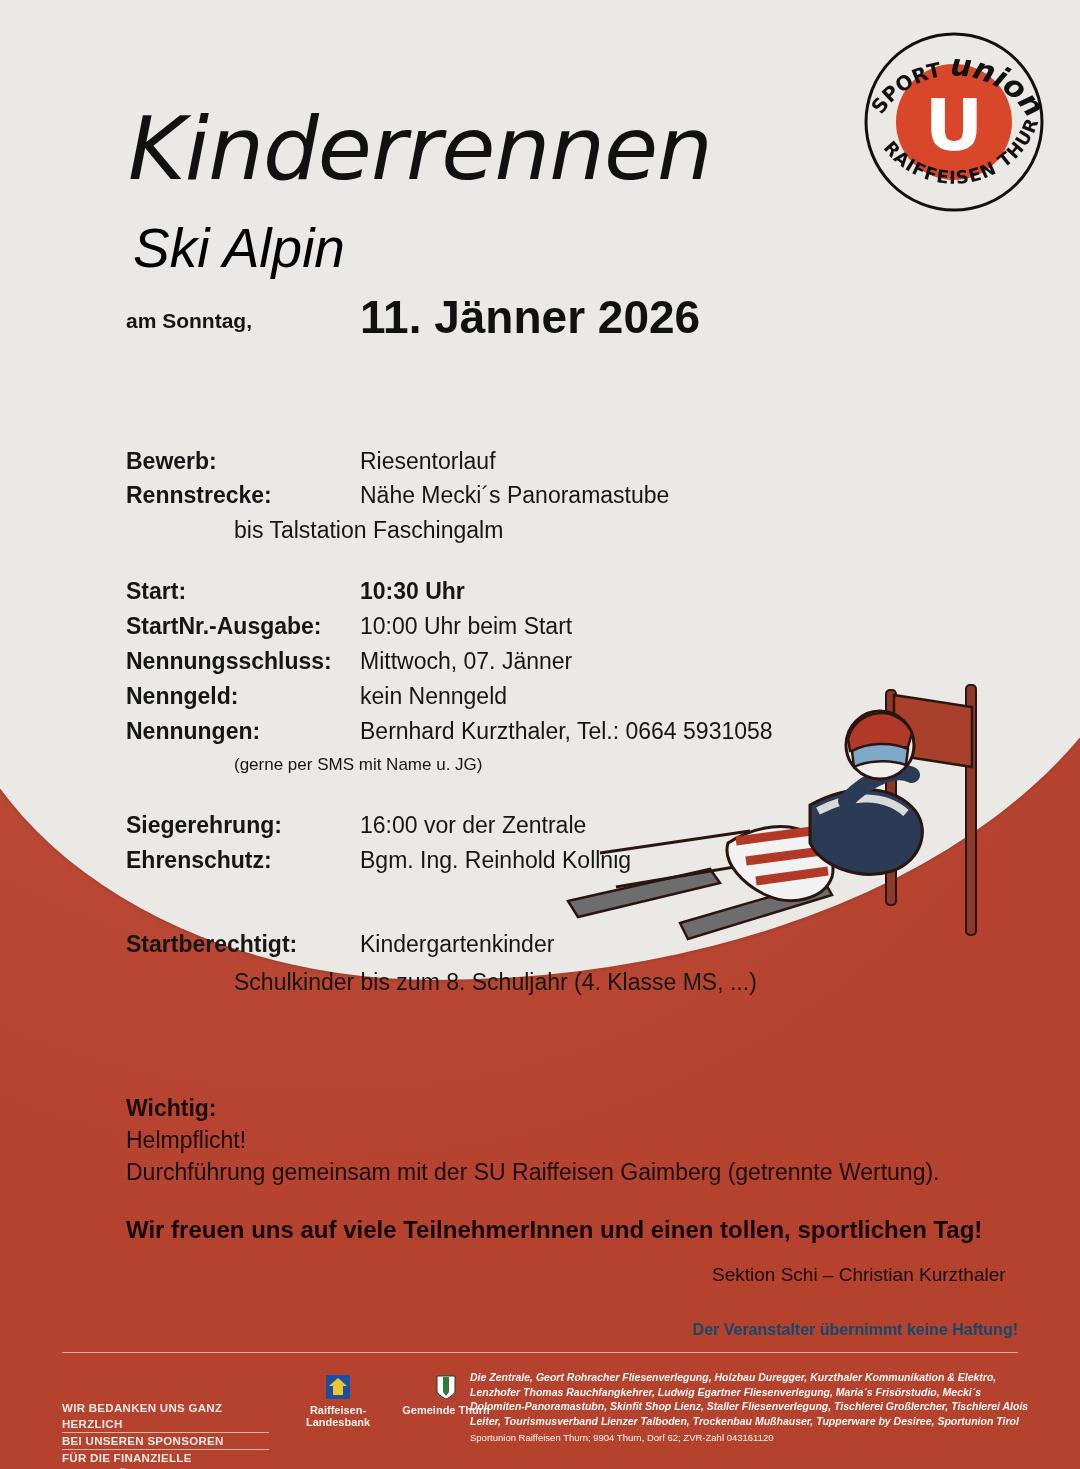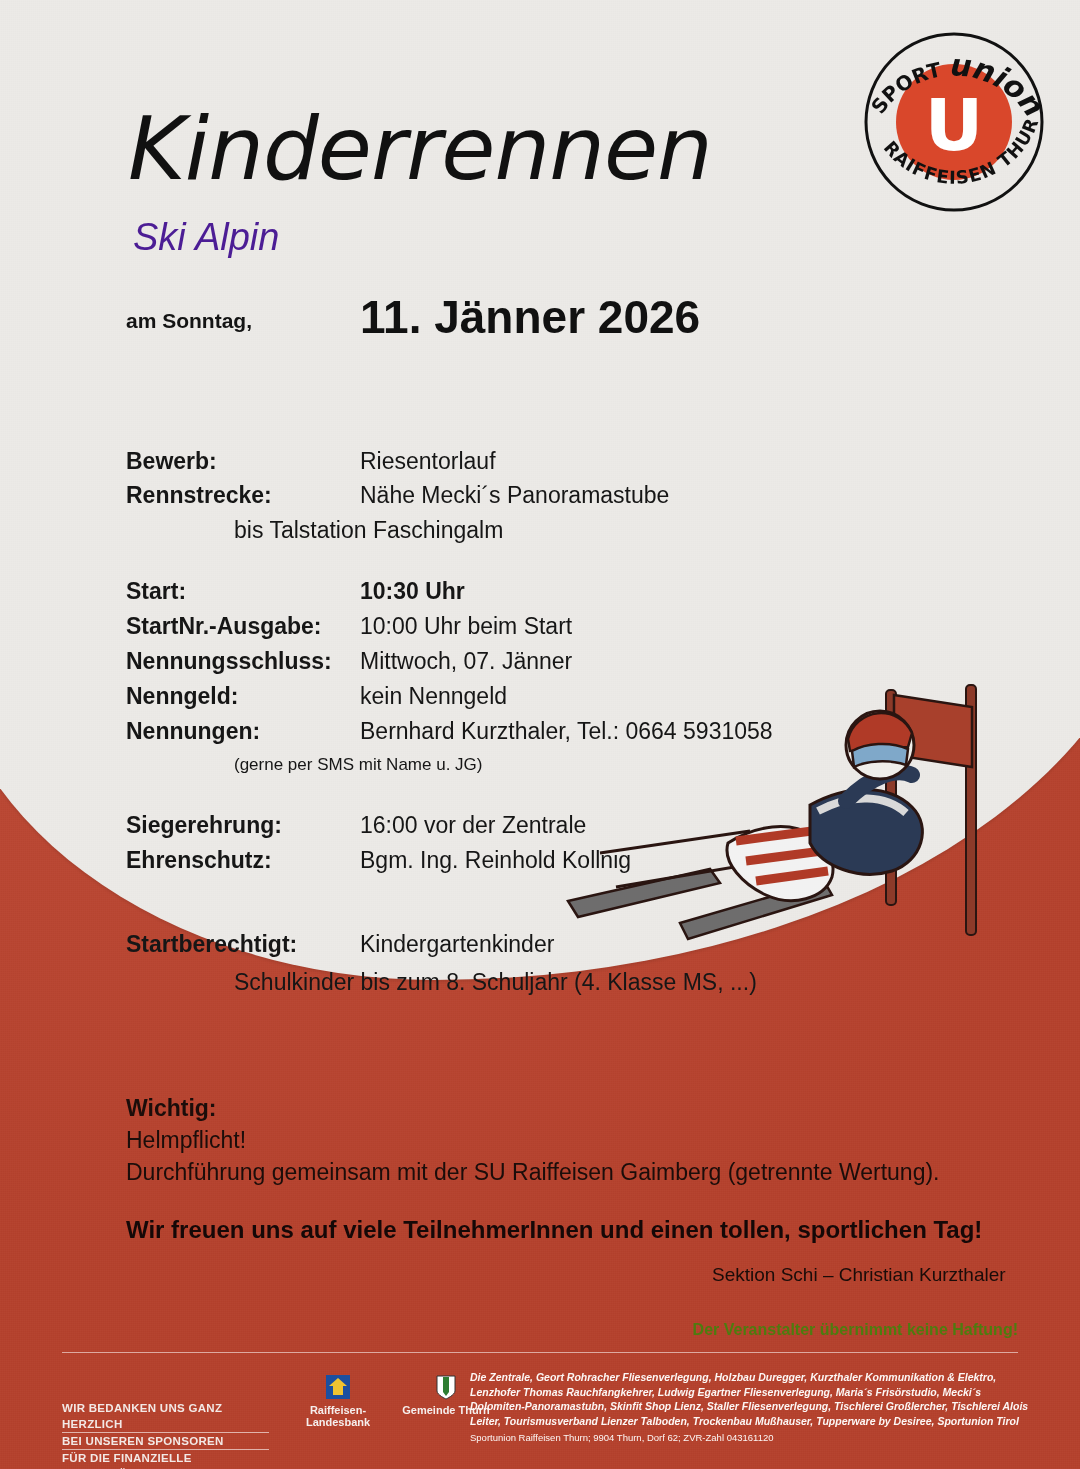--- a/index.html
+++ b/index.html
@@ -61,22 +61,22 @@
     letter-spacing: -1px;
     color: #111111;
     white-space: nowrap;
   }
   .subtitle {
     position: absolute;
     left: 133px;
     top: 216px;
     font-family: "Liberation Sans", sans-serif;
     font-style: italic;
-    font-size: 38px;
-    color: #4c1d95;
+    font-size: 55px;
+    color: #000000;
   }
   .day-label {
     position: absolute;
     left: 126px;
     top: 309px;
     font-size: 21px;
     font-weight: bold;
     color: #141414;
   }
   .date {
@@ -148,21 +148,21 @@
     top: 1264px;
     font-size: 19px;
     color: #1a0c09;
   }
   .liability {
     position: absolute;
     right: 62px;
     top: 1321px;
     font-size: 16px;
     font-weight: bold;
-    color: #4d7c0f;
+    color: #0c4a6e;
   }
 
   
   .footer-rule {
     position: absolute;
     left: 62px;
     right: 62px;
     top: 1352px;
     height: 1px;
     background: rgba(255,255,255,0.55);

